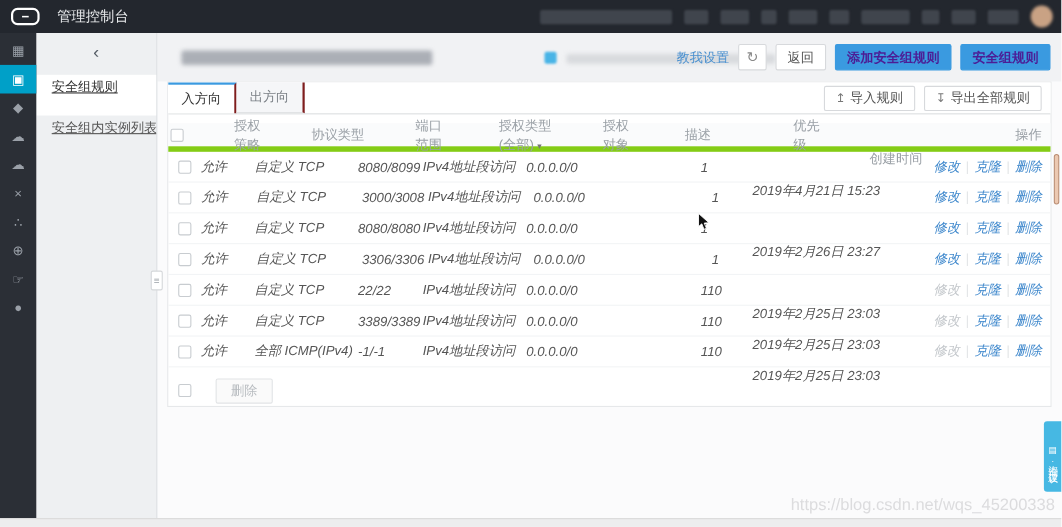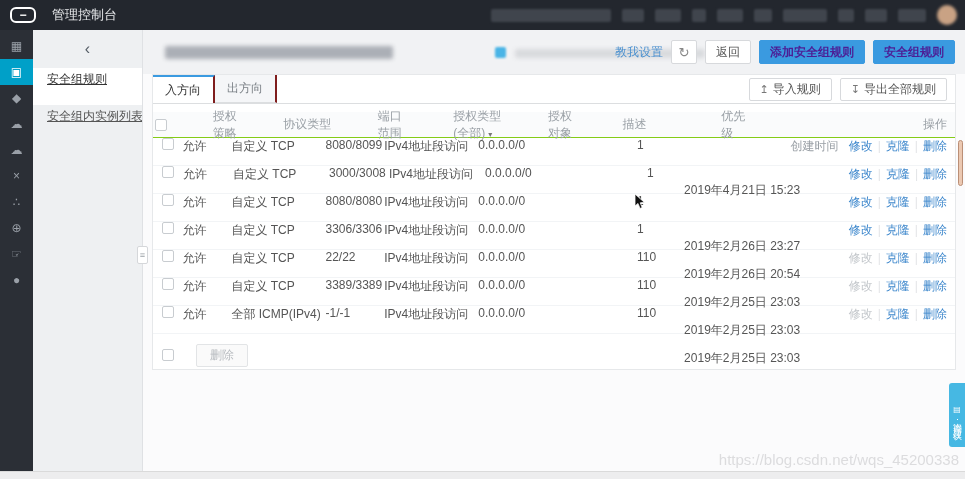--- a/index.html
+++ b/index.html
@@ -62,23 +62,23 @@
           border:1px solid #e6e8ea; }
   .tabbar { height:29px; border-bottom:1px solid #dcdee0; display:flex; position:relative; background:#fff; }
   .tab { width:62px; display:flex; align-items:center; justify-content:center; font-size:12px;
          color:#7b8086; background:#f5f6f8; border-right:2px solid #7f1d1d; border-bottom:1px solid #dcdee0;
          cursor:pointer;font-family:Liberation Serif, serif; }
   .tab.active { background:#fff; color:#333; border-top:2px solid #3a9ae0; border-bottom:none; }
   .tab-actions { position:absolute; right:8px; top:3px; display:flex; gap:8px; }
   .tab-actions .btn { height:23px; }
 
   .thead { display:flex; align-items:center; height:26px; margin-top:8px; background:#fafbfc;
-           border-bottom:1px solid #84cc16; font-size:12px; color:#9aa0a6;gap:44px; }
-  .trow  { display:flex; align-items:flex-start; height:28px; border-bottom:1px solid #f2f4f6;
-           font-size:12px; color:#555; }
+           border-bottom:5px solid #84cc16; font-size:12px; color:#9aa0a6;gap:44px; }
+  .trow  { display:flex; align-items:center; height:28px; border-bottom:1px solid #f2f4f6;
+           font-size:12px; color:#555;font-style:italic; }
   .c-check{ width:30px; display:flex; justify-content:center; }
   .c-policy{ width:50px; } .c-proto{ width:96px; } .c-port{ width:60px; }
   .c-atype{ width:96px; } .c-aobj{ width:58px; } .c-desc{ width:104px; }
   .c-pri{ width:48px; } .c-time{ width:168px;margin-top:44px; }
   .c-act{ flex:1; text-align:right; padding-right:8px; white-space:nowrap; }
   .caret { font-size:8px; color:#777; margin-left:3px; cursor:pointer; }
   .cb { width:12px; height:12px; border:1px solid #c8ccd0; border-radius:2px; background:#fff;
         display:inline-block; cursor:pointer; }
   .blur { height:10px; background:#c9ccd1; border-radius:2px; filter:blur(2px); }
   .blur-xs{ width:28px; } .blur-sm{ width:40px; } .blur-md{ width:62px; } .blur-lg{ width:90px; }
@@ -239,21 +239,20 @@
           <span class="c-check">
             <span class="cb"></span>
           </span>
           <span class="c-policy">允许</span>
           <span class="c-proto">自定义 TCP</span>
           <span class="c-port">3306/3306</span>
           <span class="c-atype">IPv4地址段访问</span>
           <span class="c-aobj">0.0.0.0/0</span>
           <span class="c-desc"><span class="blur blur-xs"></span></span>
           <span class="c-pri">1</span>
-          <span class="c-time">2019年2月26日 20:54</span>
           <span class="c-act"><span class="a-link">修改</span><span class="a-sep">|</span><span class="a-link">克隆</span><span class="a-sep">|</span><span class="a-link">删除</span></span>
         </div>
         <div class="trow">
           <span class="c-check">
             <span class="cb"></span>
           </span>
           <span class="c-policy">允许</span>
           <span class="c-proto">自定义 TCP</span>
           <span class="c-port">22/22</span>
           <span class="c-atype">IPv4地址段访问</span>

